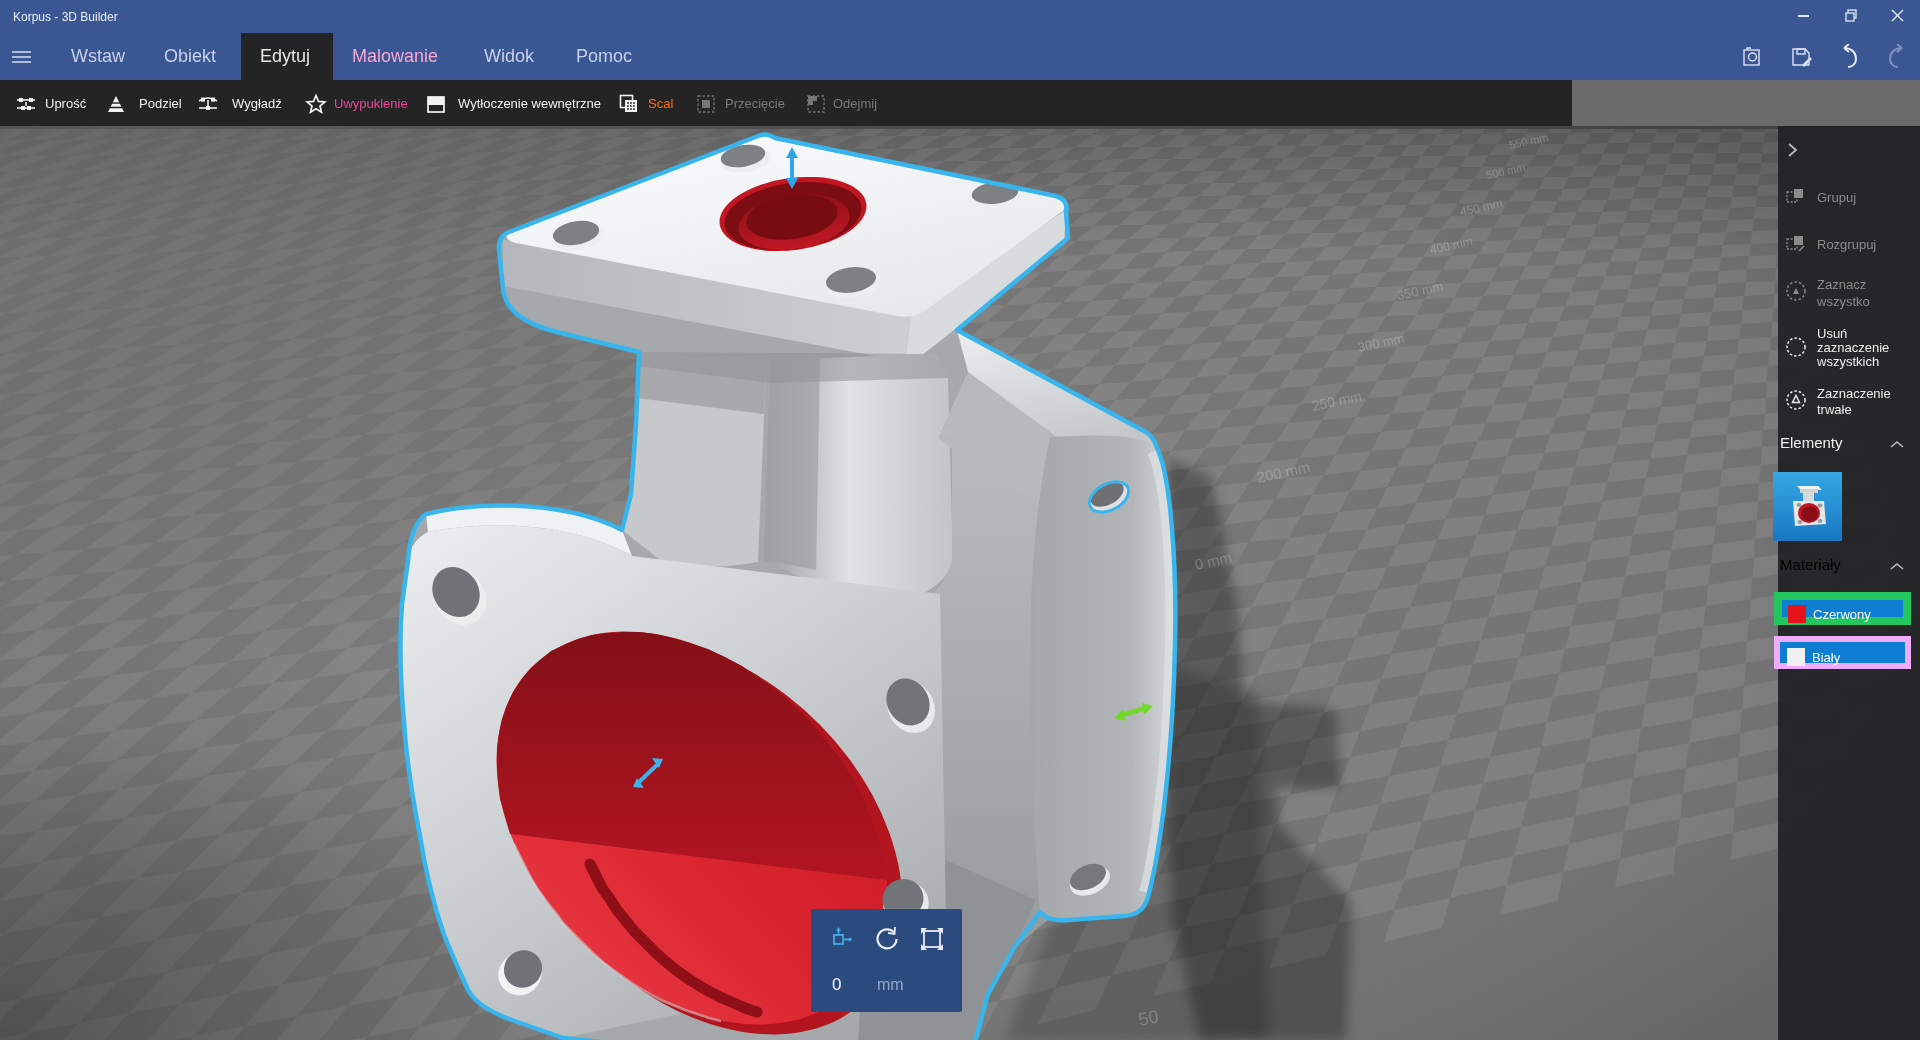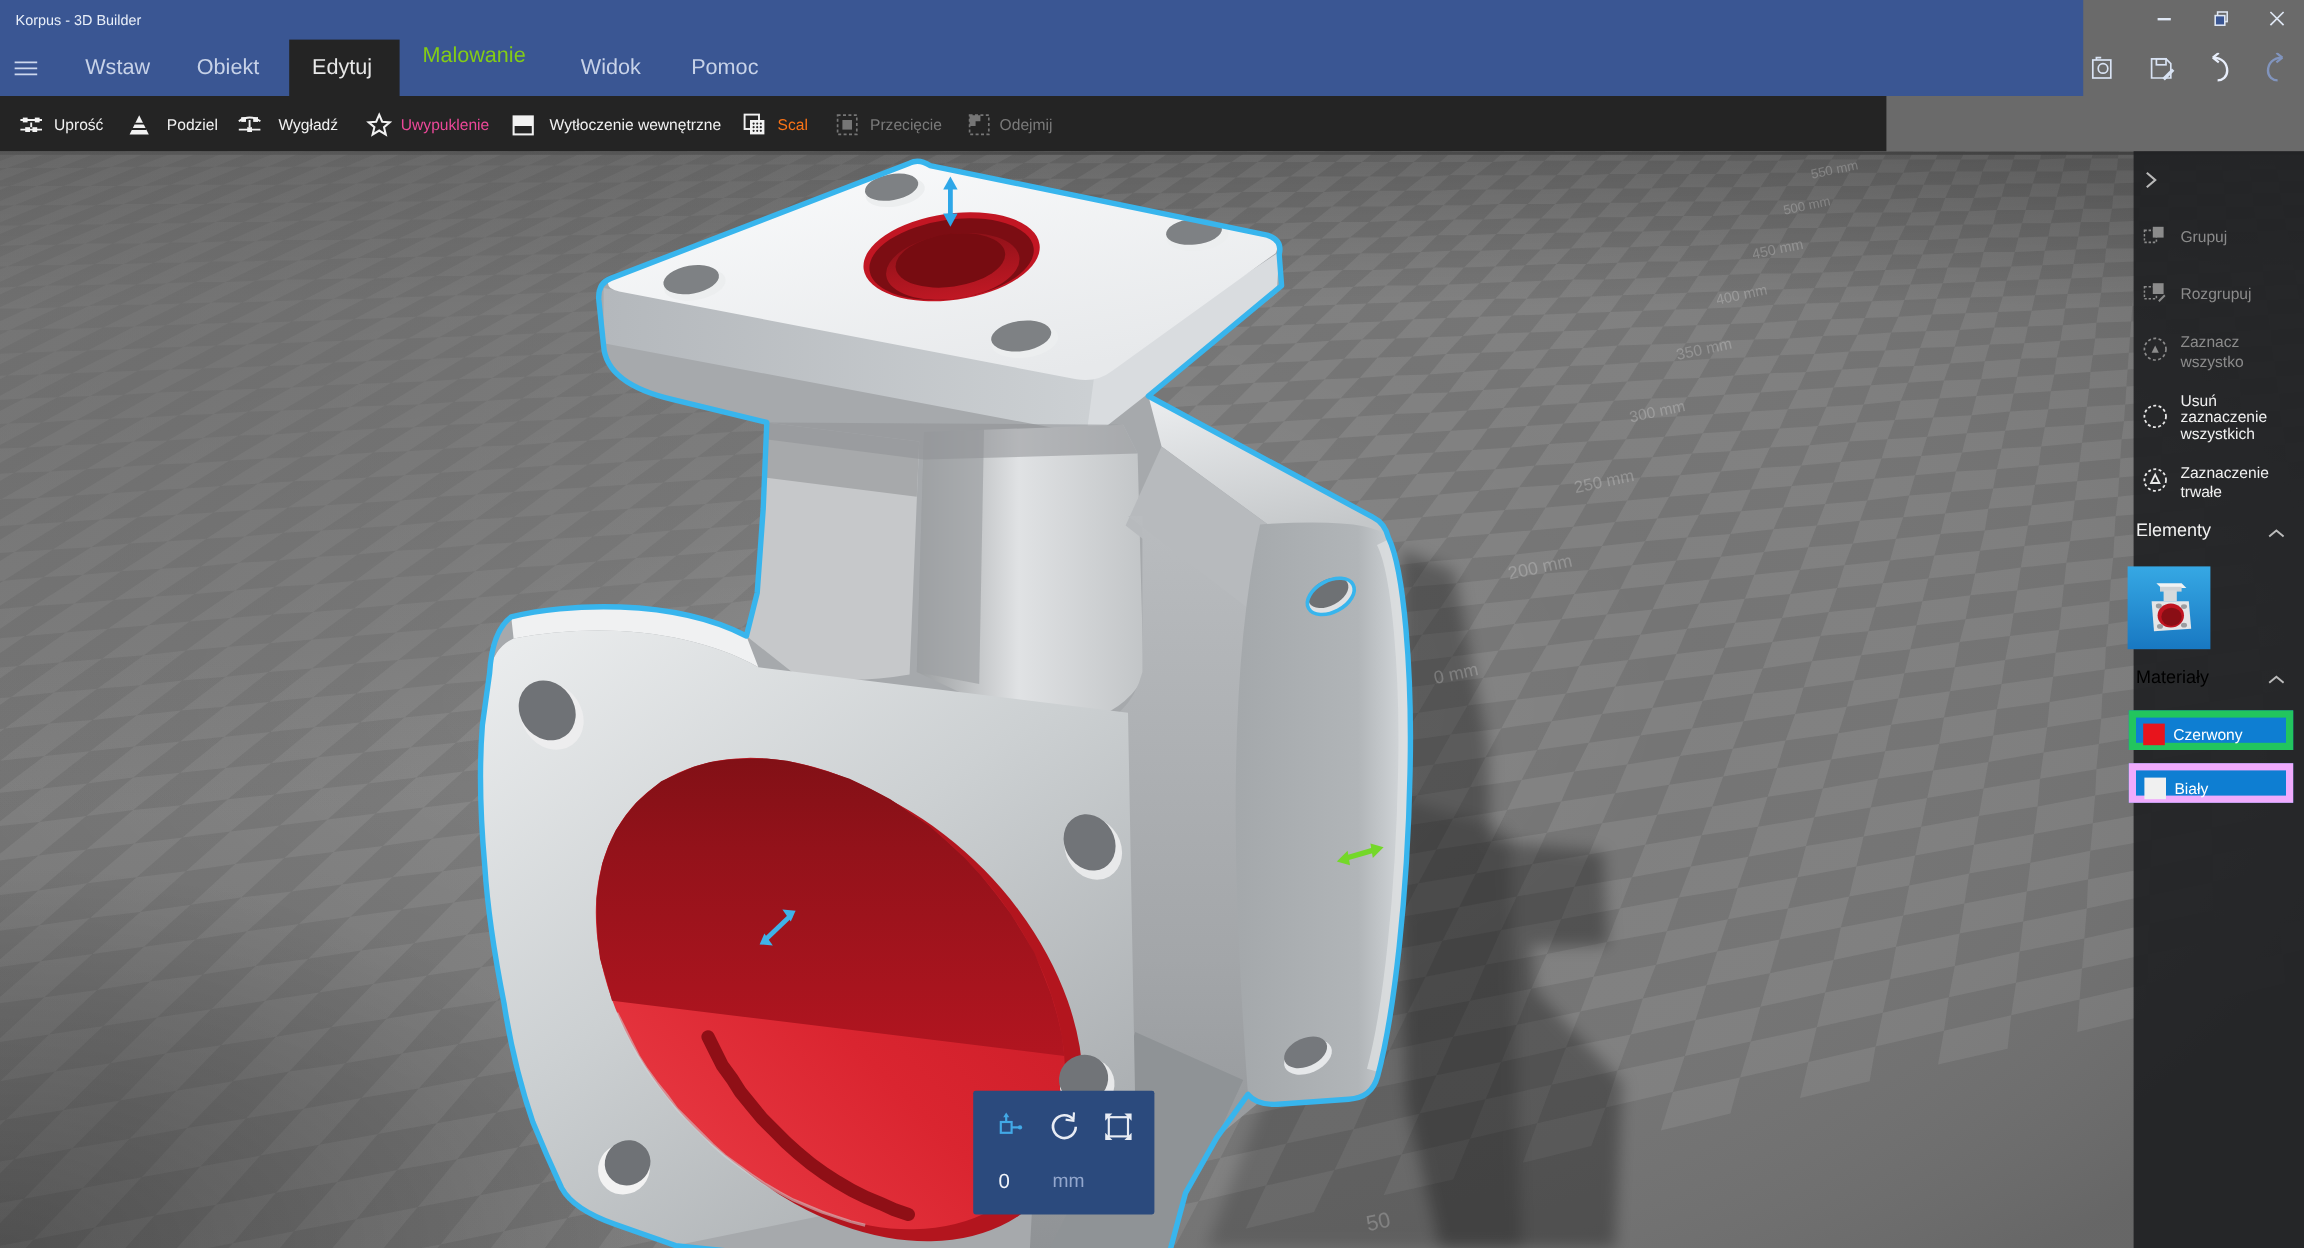--- a/index.html
+++ b/index.html
@@ -1,15 +1,15 @@
 <!DOCTYPE html>
 <html><head><meta charset="utf-8"><style>
 *{margin:0;padding:0}
 body{width:1920px;height:1040px;overflow:hidden;font-family:"Liberation Sans",sans-serif;background:#6a6a6a;position:relative}
-.titlebar{position:absolute;left:0;top:0;width:1736px;height:80px;background:#3a5693}
+.titlebar{position:absolute;left:0;top:0;width:1920px;height:80px;background:#3a5693}
 .toolbar{position:absolute;left:0;top:80px;width:1572px;height:46px;background:#242424}
 .viewport{position:absolute;left:0;top:126px;width:1920px;height:914px;overflow:hidden}
 .sidebar{position:absolute;left:1778px;top:126px;width:142px;height:914px;background:rgba(32,33,35,0.93)}
 </style></head><body>
 <div class="viewport">
     <svg width="1920" height="914" viewBox="0 126 1920 914" style="position:absolute;left:0;top:0" xmlns="http://www.w3.org/2000/svg">
       <defs>
 <linearGradient id="gPlateL" x1="0" y1="0" x2="1" y2="0">
           <stop offset="0" stop-color="#b4b8bc"></stop>
           <stop offset="1" stop-color="#cdd1d4"></stop>
@@ -241,35 +241,35 @@
       <ellipse cx="36.6" cy="42" rx="8.5" ry="7.6" fill="#8a0e15"></ellipse>
       <ellipse cx="26" cy="33" rx="2.5" ry="2" fill="#9a9da0"></ellipse>
       <ellipse cx="47" cy="33.5" rx="2.5" ry="2" fill="#9a9da0"></ellipse>
       <ellipse cx="27" cy="50" rx="2.5" ry="2" fill="#9a9da0"></ellipse>
       <ellipse cx="47" cy="49" rx="2.5" ry="2" fill="#9a9da0"></ellipse>
     </svg></div>
 <div style="position:absolute;left:1780px;top:556px;font-size:15px;color:#000000;white-space:nowrap">Materiały</div>
 <svg width="14" height="9" style="position:absolute;left:1890px;top:562px" fill="none" stroke="#bbb" stroke-width="1.6">
     <path d="M1 7 L7 2 L13 7"></path>
   </svg>
-<div style="position:absolute;left:1774px;top:592px;width:137px;height:33px;background:#0e7ed2;border:6px solid #22c55e;box-sizing:border-box">
+<div style="position:absolute;left:1774px;top:592px;width:137px;height:33px;background:#0e7ed2;border:8px solid #22c55e;box-sizing:border-box">
     <div style="position:absolute;left:6px;top:5px;width:18px;height:18px;background:#e8141c"></div>
     <div style="position:absolute;left:31px;top:7px;font-size:13px;color:#fff">Czerwony</div>
   </div>
 <div style="position:absolute;left:1774px;top:636px;width:137px;height:33px;background:#0e7ed2;border:6px solid #f0abfc;box-sizing:border-box">
     <div style="position:absolute;left:7px;top:6px;width:18px;height:18px;background:#f0f0f0"></div>
     <div style="position:absolute;left:32px;top:8px;font-size:13px;color:#fff">Biały</div>
   </div>
 <div class="titlebar">
 <div style="position:absolute;left:13px;top:10px;font-size:12px;color:#e9eff9">Korpus - 3D Builder</div>
 <div style="position:absolute;left:241px;top:33px;width:92px;height:47px;background:#242424"></div>
     <div style="position:absolute;left:71px;top:46px;font-size:18px;color:#c7d2e8">Wstaw</div>
     <div style="position:absolute;left:164px;top:46px;font-size:18px;color:#c7d2e8">Obiekt</div>
     <div style="position:absolute;left:260px;top:46px;font-size:18px;color:#e8e8e8">Edytuj</div>
-    <div style="position:absolute;left:352px;top:36px;font-size:18px;color:#84cc16">Malowanie</div>
+    <div style="position:absolute;left:352px;top:46px;font-size:18px;color:#f9a8d4">Malowanie</div>
     <div style="position:absolute;left:484px;top:46px;font-size:18px;color:#c7d2e8">Widok</div>
     <div style="position:absolute;left:576px;top:46px;font-size:18px;color:#c7d2e8">Pomoc</div>
     <svg width="20" height="14" style="position:absolute;left:12px;top:50px" stroke="#cdd8ee" stroke-width="1.6">
       <line x1="0" y1="2" x2="19" y2="2"></line>
       <line x1="0" y1="7" x2="19" y2="7"></line>
       <line x1="0" y1="12" x2="19" y2="12"></line>
     </svg>
 <div style="position:absolute;left:1798px;top:15px;width:11px;height:2px;background:#dfe7f4"></div>
     <svg width="13" height="13" style="position:absolute;left:1845px;top:9px" stroke="#dfe7f4" fill="none" stroke-width="1.3">
       <rect x="3" y="1" width="8" height="8"></rect>

